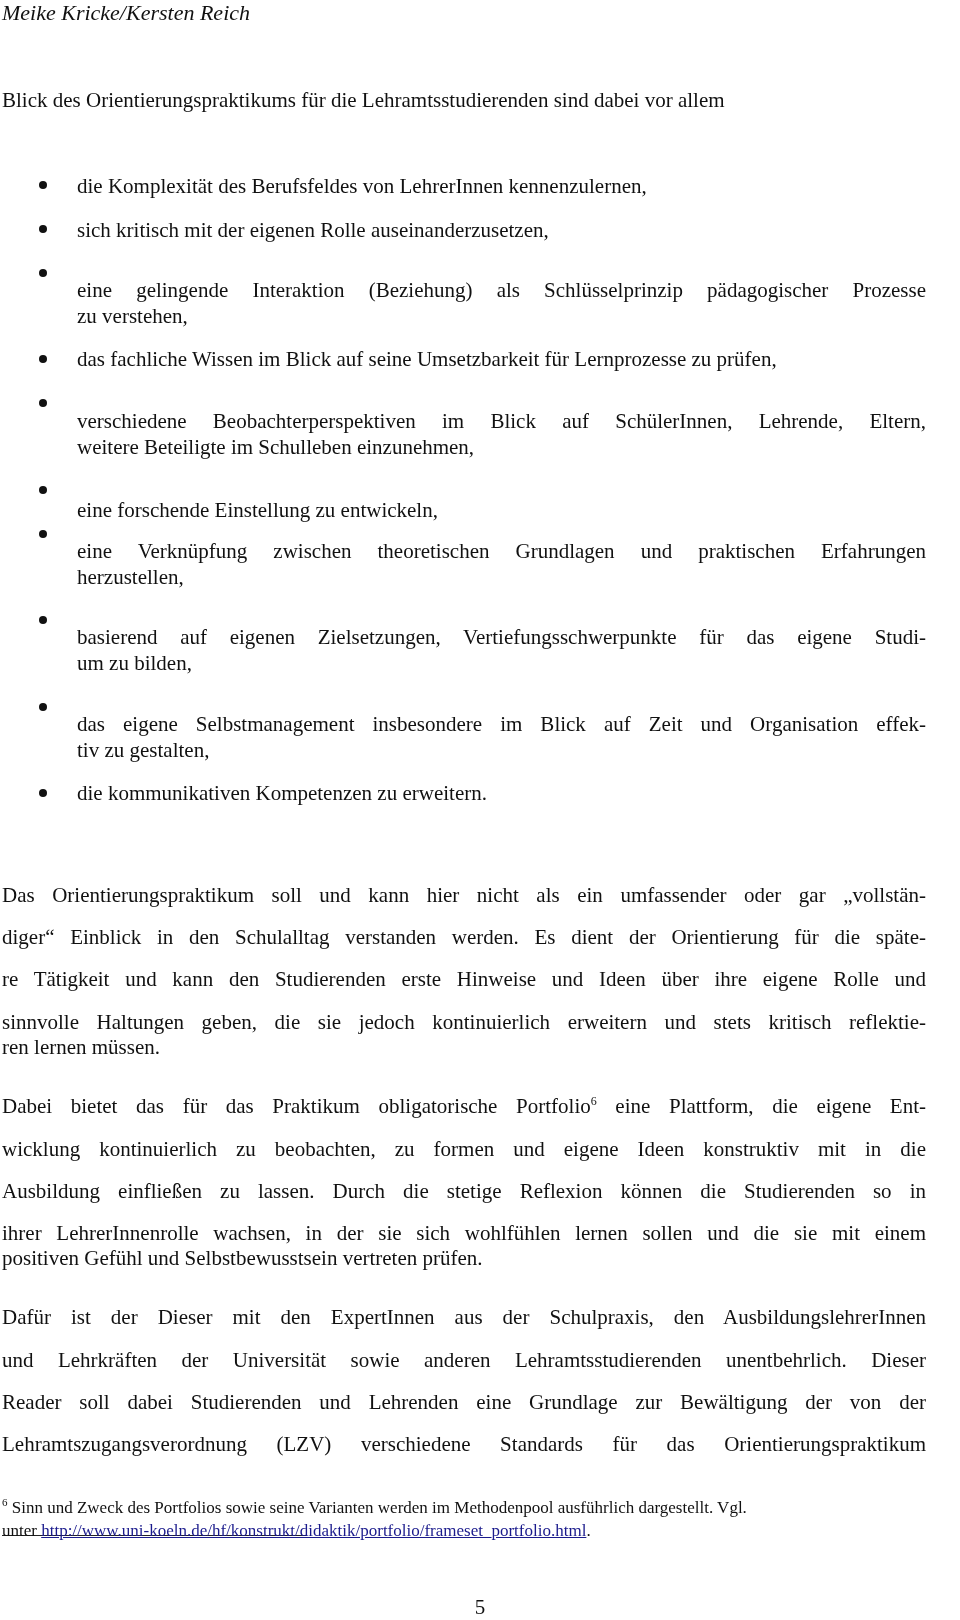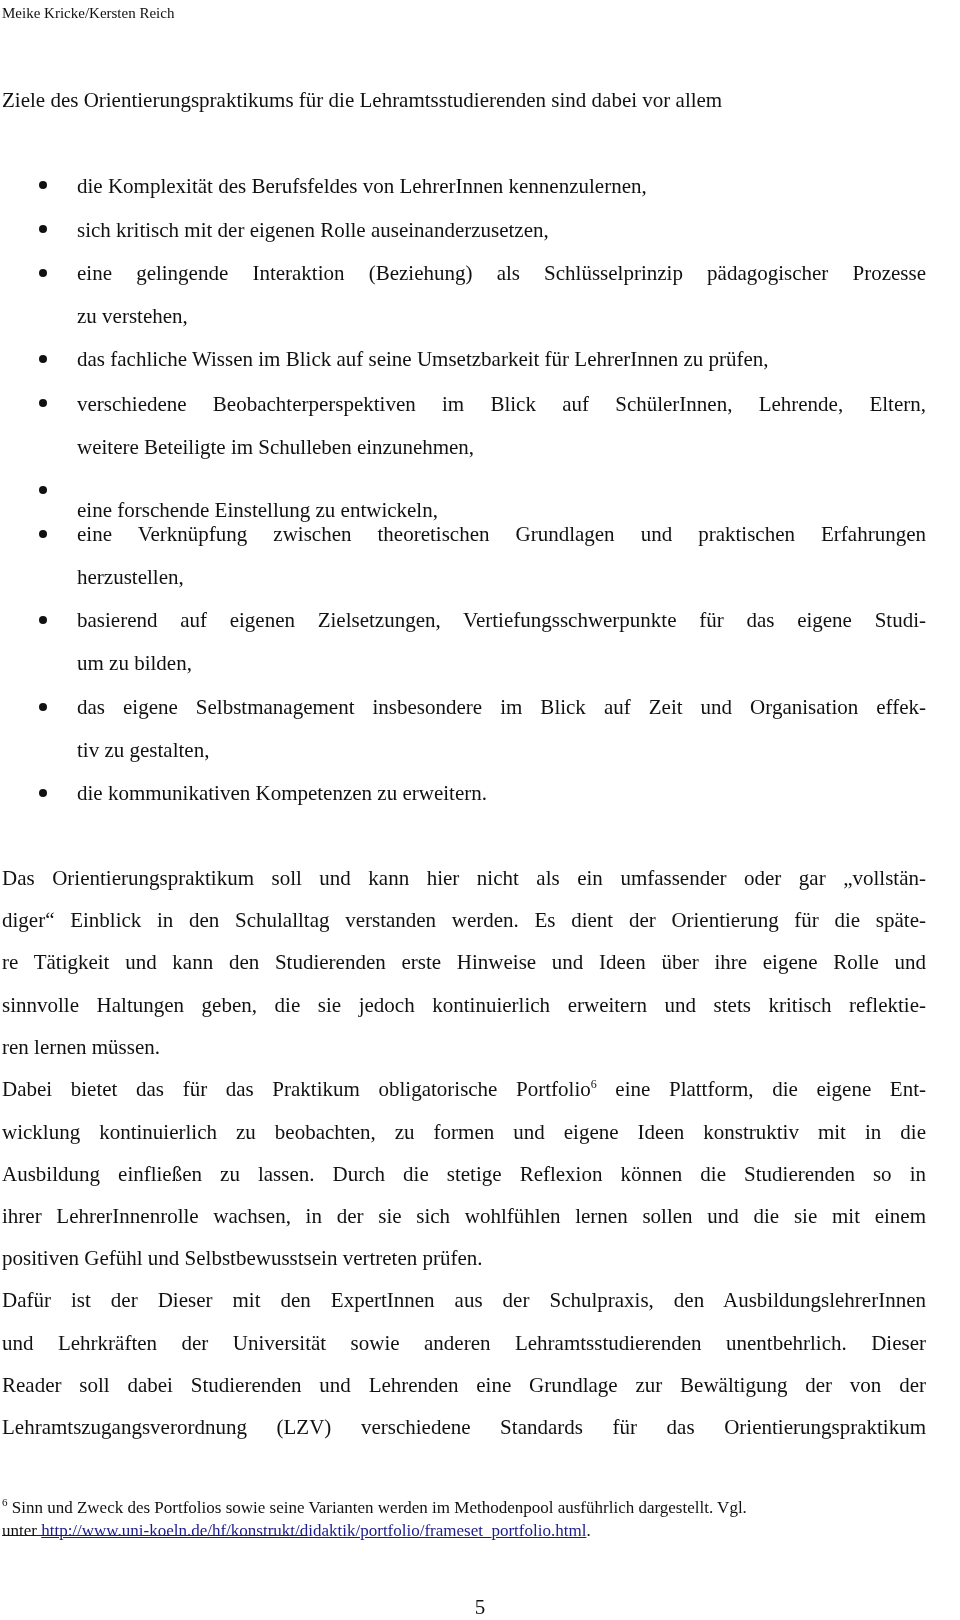--- a/index.html
+++ b/index.html
@@ -5,56 +5,56 @@
   html, body { margin: 0; padding: 0; background: #ffffff; }
   body {
     width: 960px; height: 1620px; position: relative; overflow: hidden;
     font-family: "Liberation Serif", "DejaVu Serif", serif;
     color: #111111;
   }
   .line {
     position: absolute; left: 2px; right: 34px;
     font-size: 21px; line-height: 28px; white-space: nowrap;
   }
-  .just { text-align: justify; text-align-last: justify; }
-  .header { top: -1px; font-size: 15px; }
+  .just { text-align: justify; text-align-last: justify; margin-top: 17px; }
+  .header { top: -1px; font-size: 22px; font-style: italic; }
   .intro { top: 86px; }
   .bullet-dot {
     position: absolute; left: 39px; width: 8px; height: 8px;
     border-radius: 50%; background: #111;
   }
   .bl { left: 77px; }
   sup { font-size: 12px; line-height: 0; vertical-align: super; }
   .fn-rule { position: absolute; left: 2px; top: 1535px; width: 304px; height: 1px; background: #222; }
   .fn { position: absolute; left: 2px; font-size: 17px; line-height: 22px; white-space: nowrap; text-align: right; }
   .fn sup { font-size: 11px; }
   .fn a { color: #1a1a8c; text-decoration: underline; margin-top: 28px; }
   .pagenum { position: absolute; left: 0; width: 960px; text-align: center; top: 1594px; font-size: 21px; line-height: 26px; }
 </style>
 </head>
 <body>
 
 <div>
   <div class="line header">Meike Kricke/Kersten Reich</div>
-  <div class="line intro">Ziele des Orientierungspraktikums für die Lehramtsstudierenden sind dabei vor allem</div>
+  <div class="line intro">Blick des Orientierungspraktikums für die Lehramtsstudierenden sind dabei vor allem</div>
 
   <div>
 
     <div class="bullet-dot" style="top:181px"></div>
     <div class="line bl" style="top:172px">die Komplexität des Berufsfeldes von LehrerInnen kennenzulernen,</div>
 
     <div class="bullet-dot" style="top:225px"></div>
     <div class="line bl" style="top:216px">sich kritisch mit der eigenen Rolle auseinanderzusetzen,</div>
 
     <div class="bullet-dot" style="top:269px"></div>
     <div class="line bl just" style="top:259px">eine gelingende Interaktion (Beziehung) als Schlüsselprinzip pädagogischer Prozesse</div>
     <div class="line bl" style="top:302px">zu verstehen,</div>
 
     <div class="bullet-dot" style="top:355px"></div>
-    <div class="line bl" style="top:345px">das fachliche Wissen im Blick auf seine Umsetzbarkeit für LehrerInnen zu prüfen,</div>
+    <div class="line bl" style="top:345px">das fachliche Wissen im Blick auf seine Umsetzbarkeit für Lernprozesse zu prüfen,</div>
 
     <div class="bullet-dot" style="top:399px"></div>
     <div class="line bl just" style="top:390px">verschiedene Beobachterperspektiven im Blick auf SchülerInnen, Lehrende, Eltern,</div>
     <div class="line bl" style="top:433px">weitere Beteiligte im Schulleben einzunehmen,</div>
 
     <div class="bullet-dot" style="top:486px"></div>
     <div class="line bl" style="top:496px">eine forschende Einstellung zu entwickeln,</div>
 
     <div class="bullet-dot" style="top:530px"></div>
     <div class="line bl just" style="top:520px">eine Verknüpfung zwischen theoretischen Grundlagen und praktischen Erfahrungen</div>

